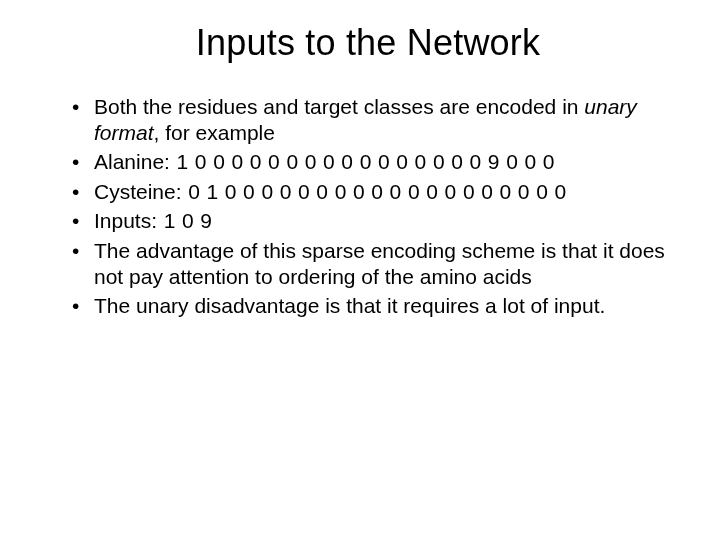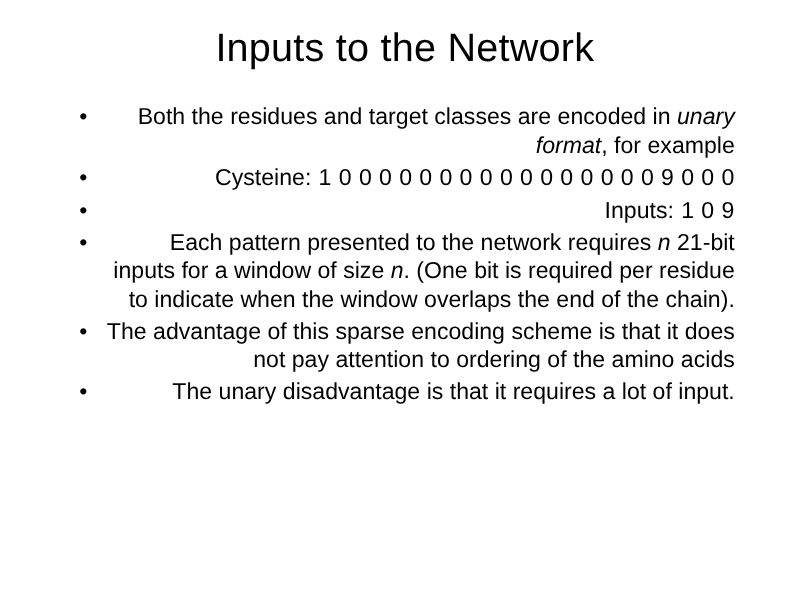--- a/index.html
+++ b/index.html
@@ -23,21 +23,20 @@
     margin: 0 0 30px 0;
     font-weight: normal;
     letter-spacing: 0.2px;
   }
   ul.bullets {
     list-style: none;
     margin: 0;
     padding: 0 6px 0 6px;
     font-size: 21px;
     line-height: 1.22;
-    text-align: right;
   }
   ul.bullets > li {
     position: relative;
     padding-left: 26px;
     margin: 0 0 4px 0;
   }
   ul.bullets > li::before {
     content: "•";
     position: absolute;
     left: 4px;
@@ -54,31 +53,31 @@
 <div class="slide">
   <h1 class="title">Inputs to the Network</h1>
 
   <ul class="bullets">
 
     <li>
       <span>Both the residues and target classes are encoded in </span><span class="ital">unary format</span><span>, for example</span>
     </li>
 
     <li>
-      <span class="label">Cysteine</span><span class="mono-spaced">: 1 0 0 0 0 0 0 0 0 0 0 0 0 0 0 0 0 9 0 0 0</span>
+      <span class="label">Alanine</span><span class="mono-spaced">: 1 0 0 0 0 0 0 0 0 0 0 0 0 0 0 0 0 9 0 0 0</span>
     </li>
 
+    <li>
+      <span class="label">Cysteine</span><span class="mono-spaced">: 0 1 0 0 0 0 0 0 0 0 0 0 0 0 0 0 0 0 0 0 0</span>
+    </li>
 
     <li>
       <span class="label">Inputs</span><span class="mono-spaced">: 1 0 9</span>
     </li>
 
-    <li>
-      <span>Each pattern presented to the network requires </span><span class="ital">n</span><span> 21-bit inputs for a window of size </span><span class="ital">n</span><span>. (One bit is required per residue to  indicate when the window overlaps the end of the chain).</span>
-    </li>
 
     <li>
       <span>The advantage of this sparse encoding scheme is that it does not pay attention to ordering of the amino acids</span>
     </li>
 
     <li>
       <span>The unary disadvantage is that it requires a lot of input.</span>
     </li>
 
   </ul>

